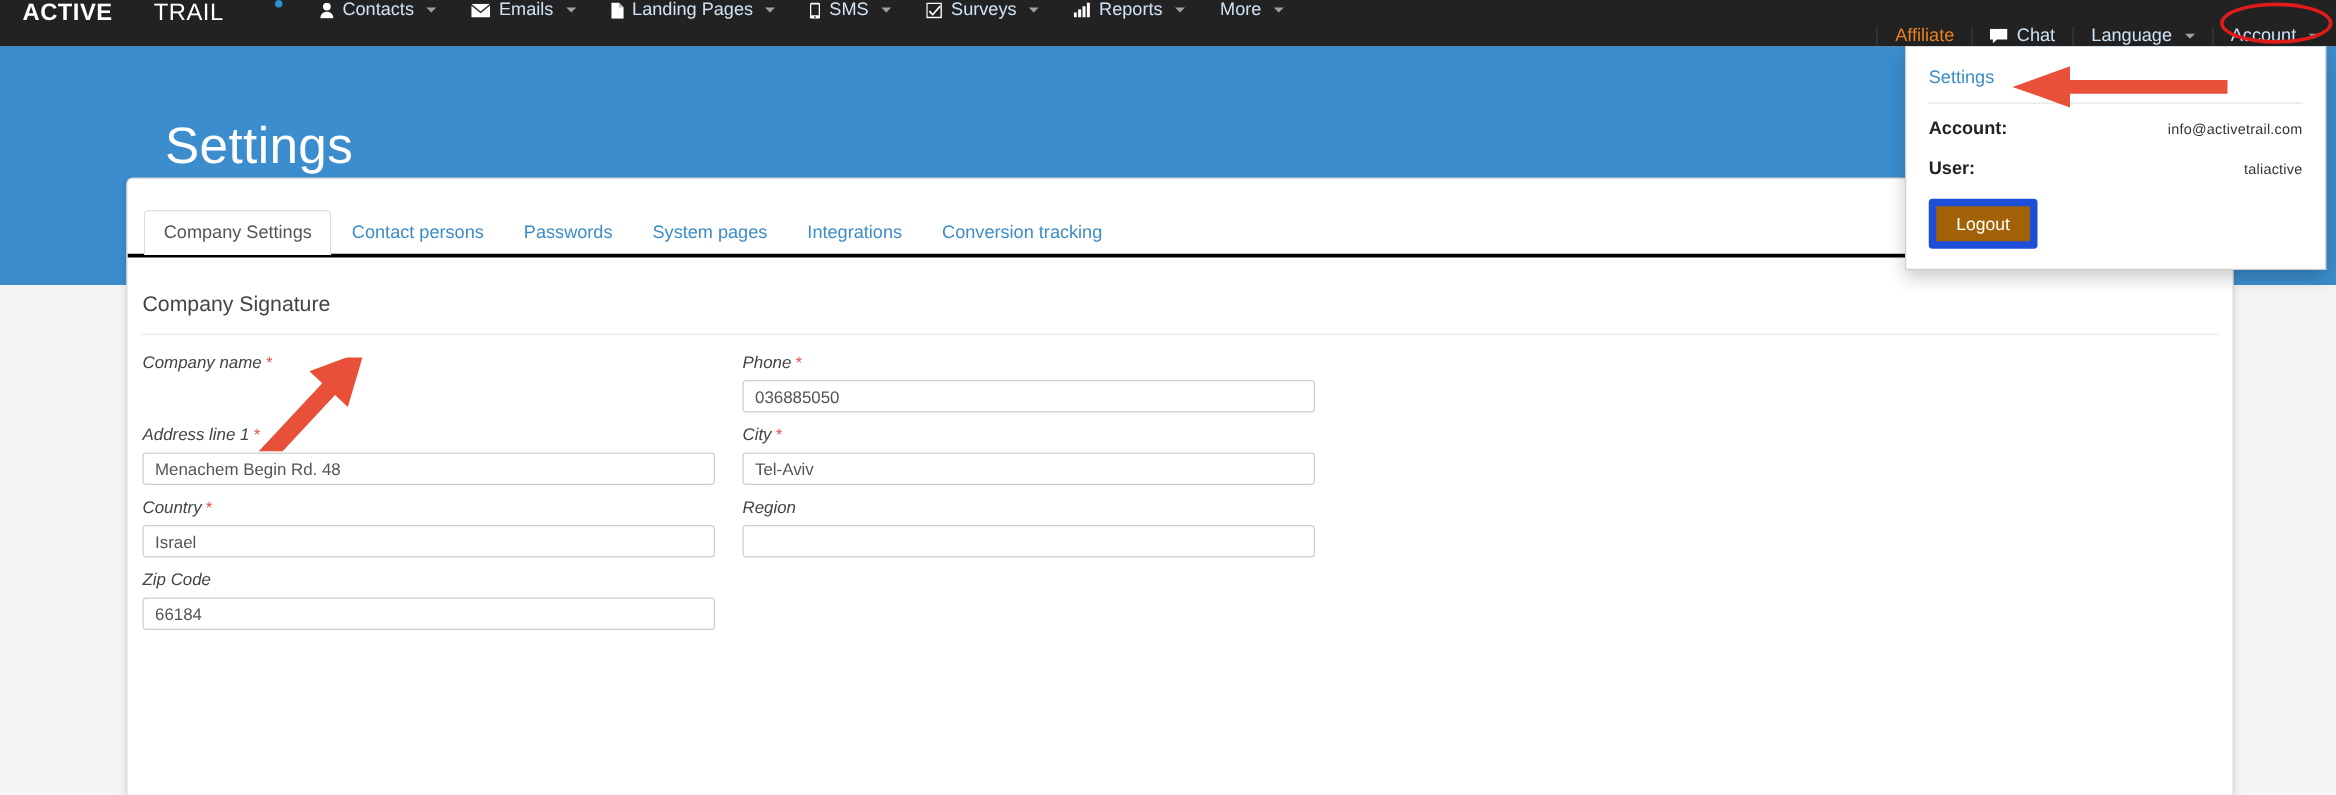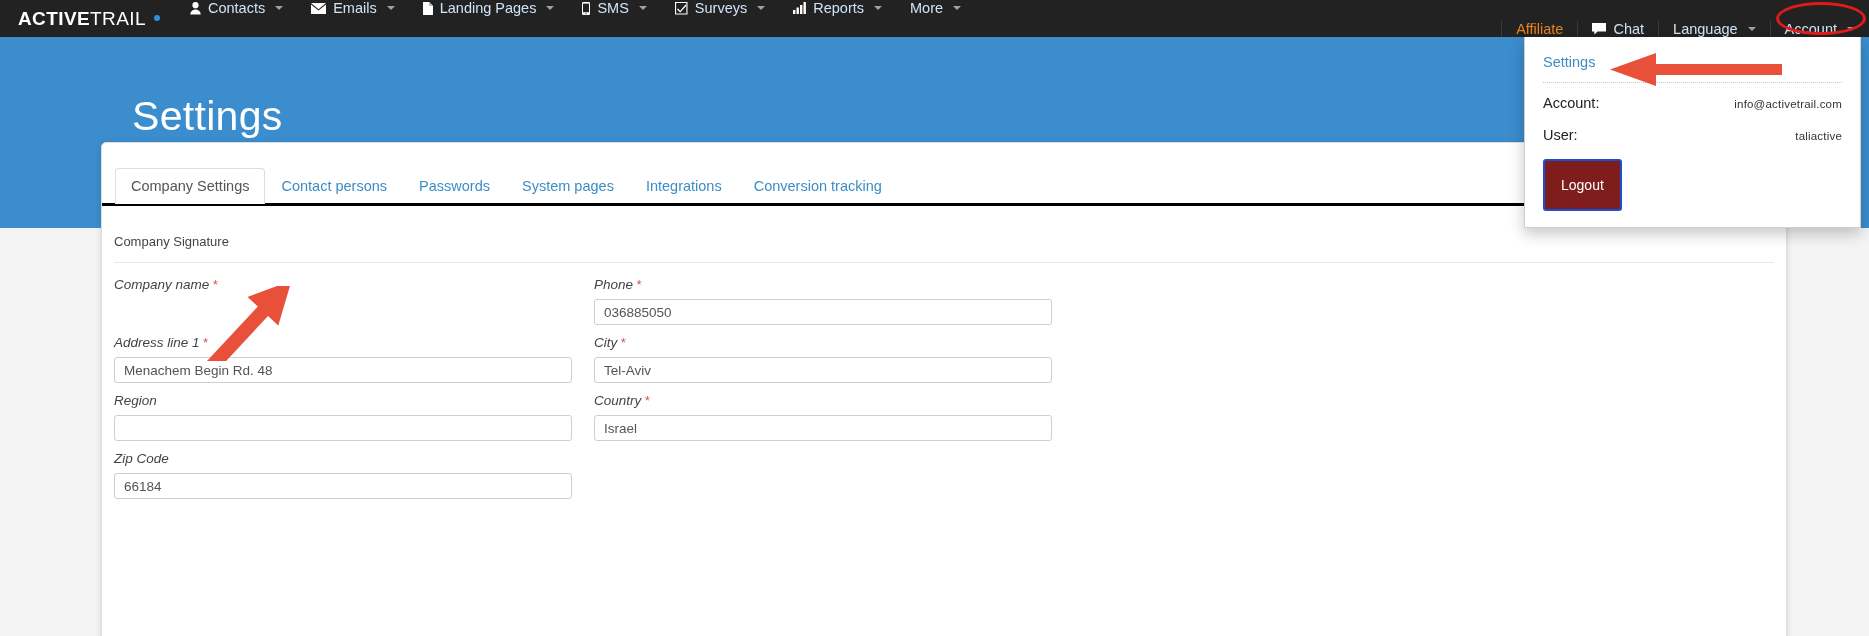--- a/index.html
+++ b/index.html
@@ -14,26 +14,27 @@
 
   
   .navbar {
     position: absolute; top: 0; left: 0;
     width: 1869px; height: 37px;
     background: #222222;
     display: flex; align-items: stretch;
     z-index: 40;
   }
   .brand {
-    display: flex; align-items: center;
+    display: flex; 
     padding: 0 16px 0 18px;
     color: #ffffff;
     letter-spacing: .4px;
     font-size: 19px;
     white-space: nowrap;
+    gap: 33px;
   }
   .brand .b1 { font-weight: bold; }
   .brand .b2 { font-weight: normal; }
   .brand .dot {
     display: inline-block; width: 6px; height: 6px;
     border-radius: 50%; background: #2f8fd6;
     margin-left: 8px; margin-bottom: 1px;
   }
   .nav-left { display: flex; align-items: flex-start; }
   .nav-right { display: flex; align-items: flex-end; margin-left: auto; }
@@ -85,30 +86,30 @@
     color: #3c8dc5;
     font-size: 14.5px;
     padding: 3px 0 12px 0;
     cursor: pointer;
   }
   .dd-sep { border-top: 1px dotted #c8c8c8; margin: 0 0 12px 0; }
   .dd-row {
     display: flex; justify-content: space-between; align-items: baseline;
     margin-bottom: 16px;
   }
-  .dd-key { font-weight: normal; font-size: 14.5px; color: #222; }
+  .dd-key { font-weight: bold; font-size: 14.5px; color: #222; }
   .dd-val { font-size: 11.5px; color: #333; letter-spacing: .2px; }
   .dd-logout {
     display: inline-block;
-    background: #7f1d1d;
-    border: 2px solid #1d4ed8;
+    background: #a16207;
+    border: 6px solid #1d4ed8;
     border-radius: 3px;
     color: #ffffff;
     font-size: 14px;
-    padding: 16px 16px;
+    padding: 6px 16px;
     cursor: pointer;
   }
 
   
   .hero {
     position: absolute; top: 37px; left: 0;
     width: 1869px; height: 191px;
     background: #3b8dcd;
   }
   .hero-title {
@@ -151,21 +152,21 @@
   }
   .tab.active {
     color: #555555;
     background: #ffffff;
     border: 1px solid #dddddd;
     border-bottom-color: #ffffff;
     border-radius: 4px 4px 0 0;
   }
 
   .section-title {
-    font-size: 13px;
+    font-size: 17px;
     color: #444444;
     font-weight: normal;
     padding: 28px 0 0 12px;
   }
   .section-rule {
     margin: 13px 12px 0 12px;
     border-top: 1px solid #e6e6e6;
   }
 
   .form {
@@ -342,26 +343,26 @@
           <input type="text" value="Menachem Begin Rd. 48" style="">
         </div>
         <div class="field">
           <label class="lbl"><span>City</span><span class="req">*</span></label>
           <input type="text" value="Tel-Aviv" style="">
         </div>
       </div>
 
       <div class="form-row">
         <div class="field">
+          <label class="lbl"><span>Country</span><span class="req">*</span></label>
+          <input type="text" value="Israel" style="">
+        </div>
+        <div class="field">
           <label class="lbl"><span>Region</span></label>
           <input type="text" value="" style="">
-        </div>
-        <div class="field">
-          <label class="lbl"><span>Country</span><span class="req">*</span></label>
-          <input type="text" value="Israel" style="">
         </div>
       </div>
 
       <div class="form-row">
         <div class="field">
           <label class="lbl"><span>Zip Code</span></label>
           <input type="text" value="66184" style="">
         </div>
       </div>
 

